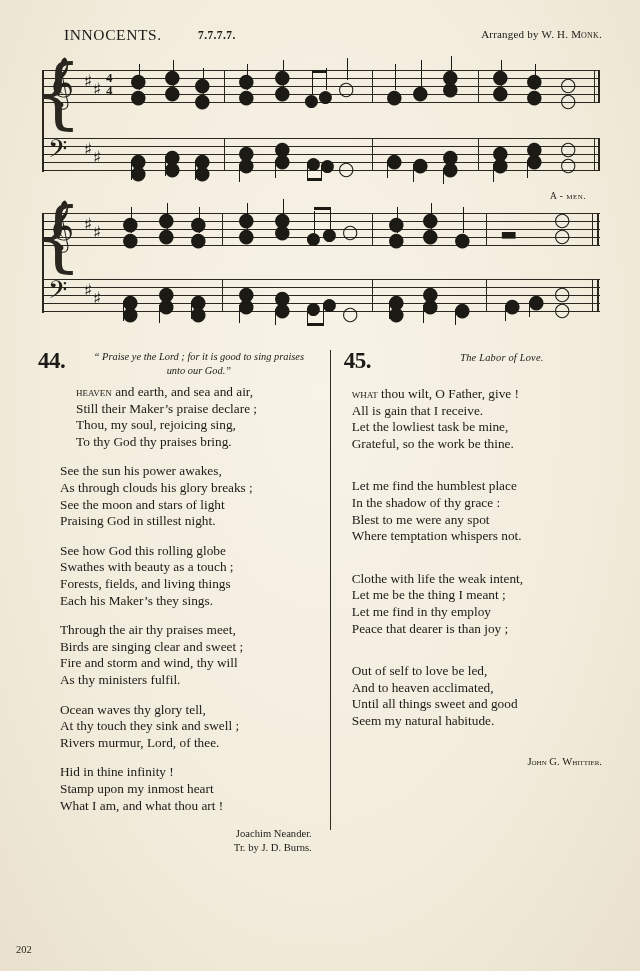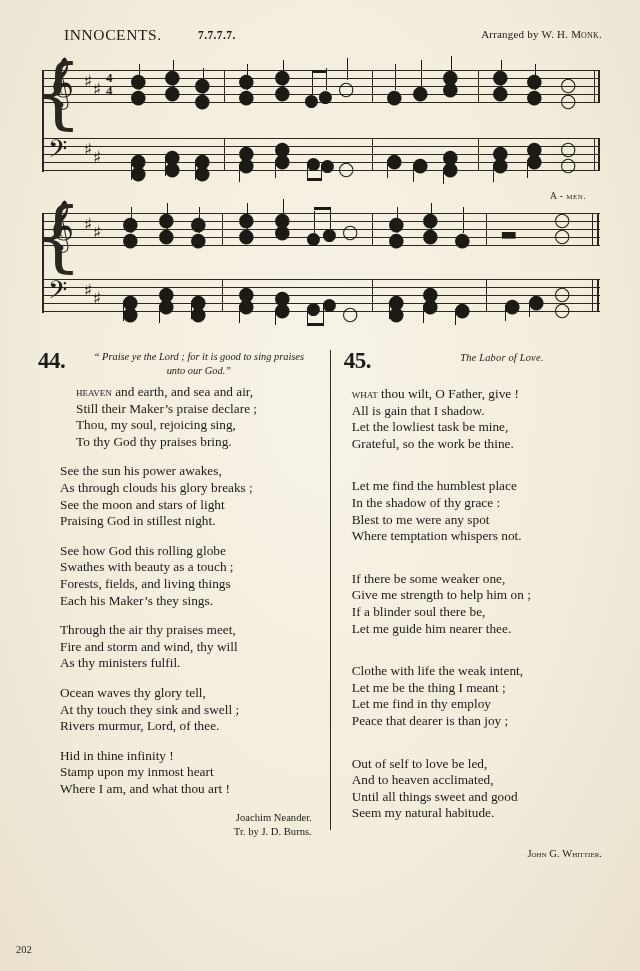--- a/index.html
+++ b/index.html
@@ -597,65 +597,60 @@
           <li>Praising God in stillest night.</li>
         </ul>
         <ul class="stanza">
           <li>See how God this rolling globe</li>
           <li>Swathes with beauty as a touch ;</li>
           <li>Forests, fields, and living things</li>
           <li>Each his Maker’s they sings.</li>
         </ul>
         <ul class="stanza">
           <li>Through the air thy praises meet,</li>
+          <li>Birds are singing clear and sweet ;</li>
           <li>Fire and storm and wind, thy will</li>
           <li>As thy ministers fulfil.</li>
         </ul>
         <ul class="stanza">
           <li>Ocean waves thy glory tell,</li>
           <li>At thy touch they sink and swell ;</li>
           <li>Rivers murmur, Lord, of thee.</li>
         </ul>
         <ul class="stanza">
           <li>Hid in thine infinity !</li>
           <li>Stamp upon my inmost heart</li>
-          <li>Where I am, and what thou art !</li>
+          <li>What I am, and what thou art !</li>
         </ul>
 
         <div class="attribution">
           <div>Joachim Neander.</div>
           <div>Tr. by J. D. Burns.</div>
         </div>
       </div>
 
       <div class="col col-right">
         <div class="hymn-head">
           <div class="hymn-num">45.</div>
           <div class="epigraph-right">The Labor of Love.</div>
         </div>
 
         <ul class="stanza first">
           <li><span class="smallcap-first" style="font-variant: small-caps; text-transform: lowercase;">What</span> thou wilt, O Father, give !</li>
-          <li>All is gain that I shadow.</li>
+          <li>All is gain that I receive.</li>
           <li>Let the lowliest task be mine,</li>
           <li>Grateful, so the work be thine.</li>
         </ul>
         <ul class="stanza">
           <li>Let me find the humblest place</li>
           <li>In the shadow of thy grace :</li>
           <li>Blest to me were any spot</li>
           <li>Where temptation whispers not.</li>
         </ul>
         <ul class="stanza">
-          <li>If there be some weaker one,</li>
-          <li>Give me strength to help him on ;</li>
-          <li>If a blinder soul there be,</li>
-          <li>Let me guide him nearer thee.</li>
-        </ul>
-        <ul class="stanza">
           <li>Clothe with life the weak intent,</li>
           <li>Let me be the thing I meant ;</li>
           <li>Let me find in thy employ</li>
           <li>Peace that dearer is than joy ;</li>
         </ul>
         <ul class="stanza">
           <li>Out of self to love be led,</li>
           <li>And to heaven acclimated,</li>
           <li>Until all things sweet and good</li>
           <li>Seem my natural habitude.</li>

